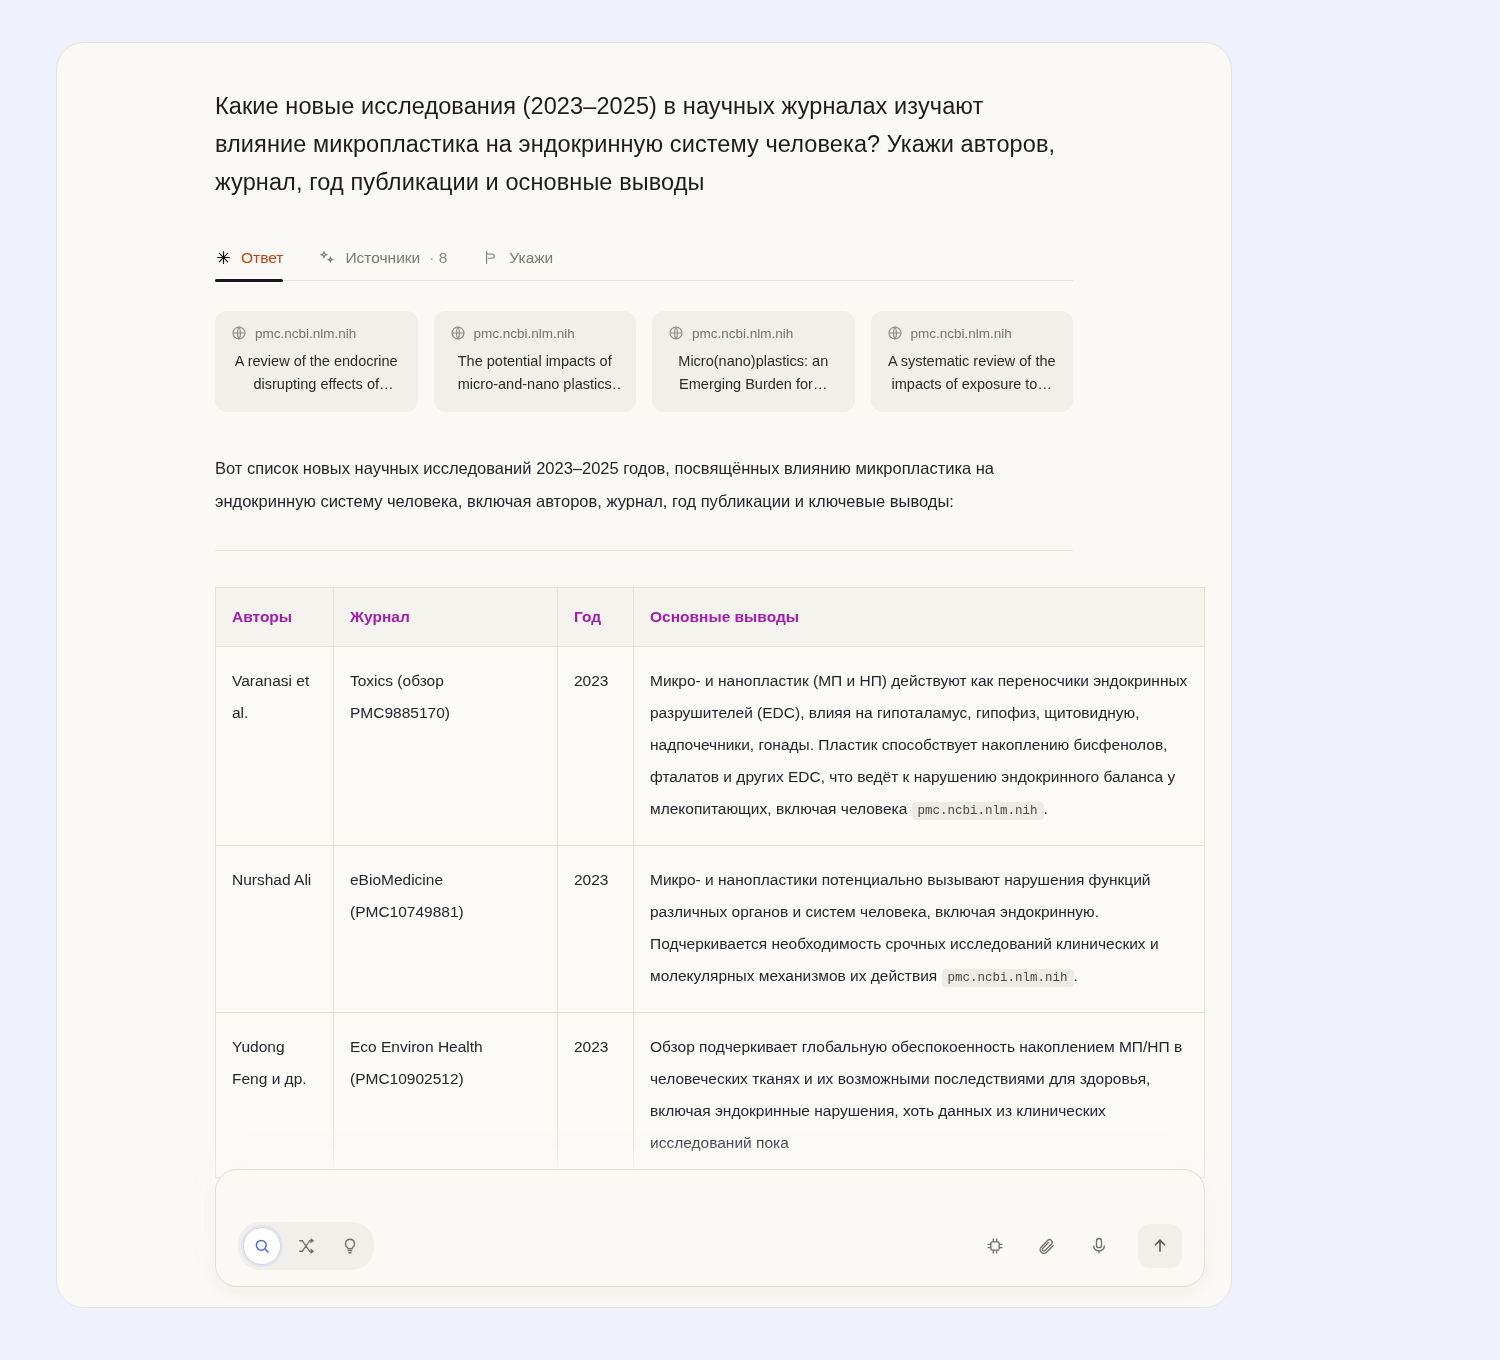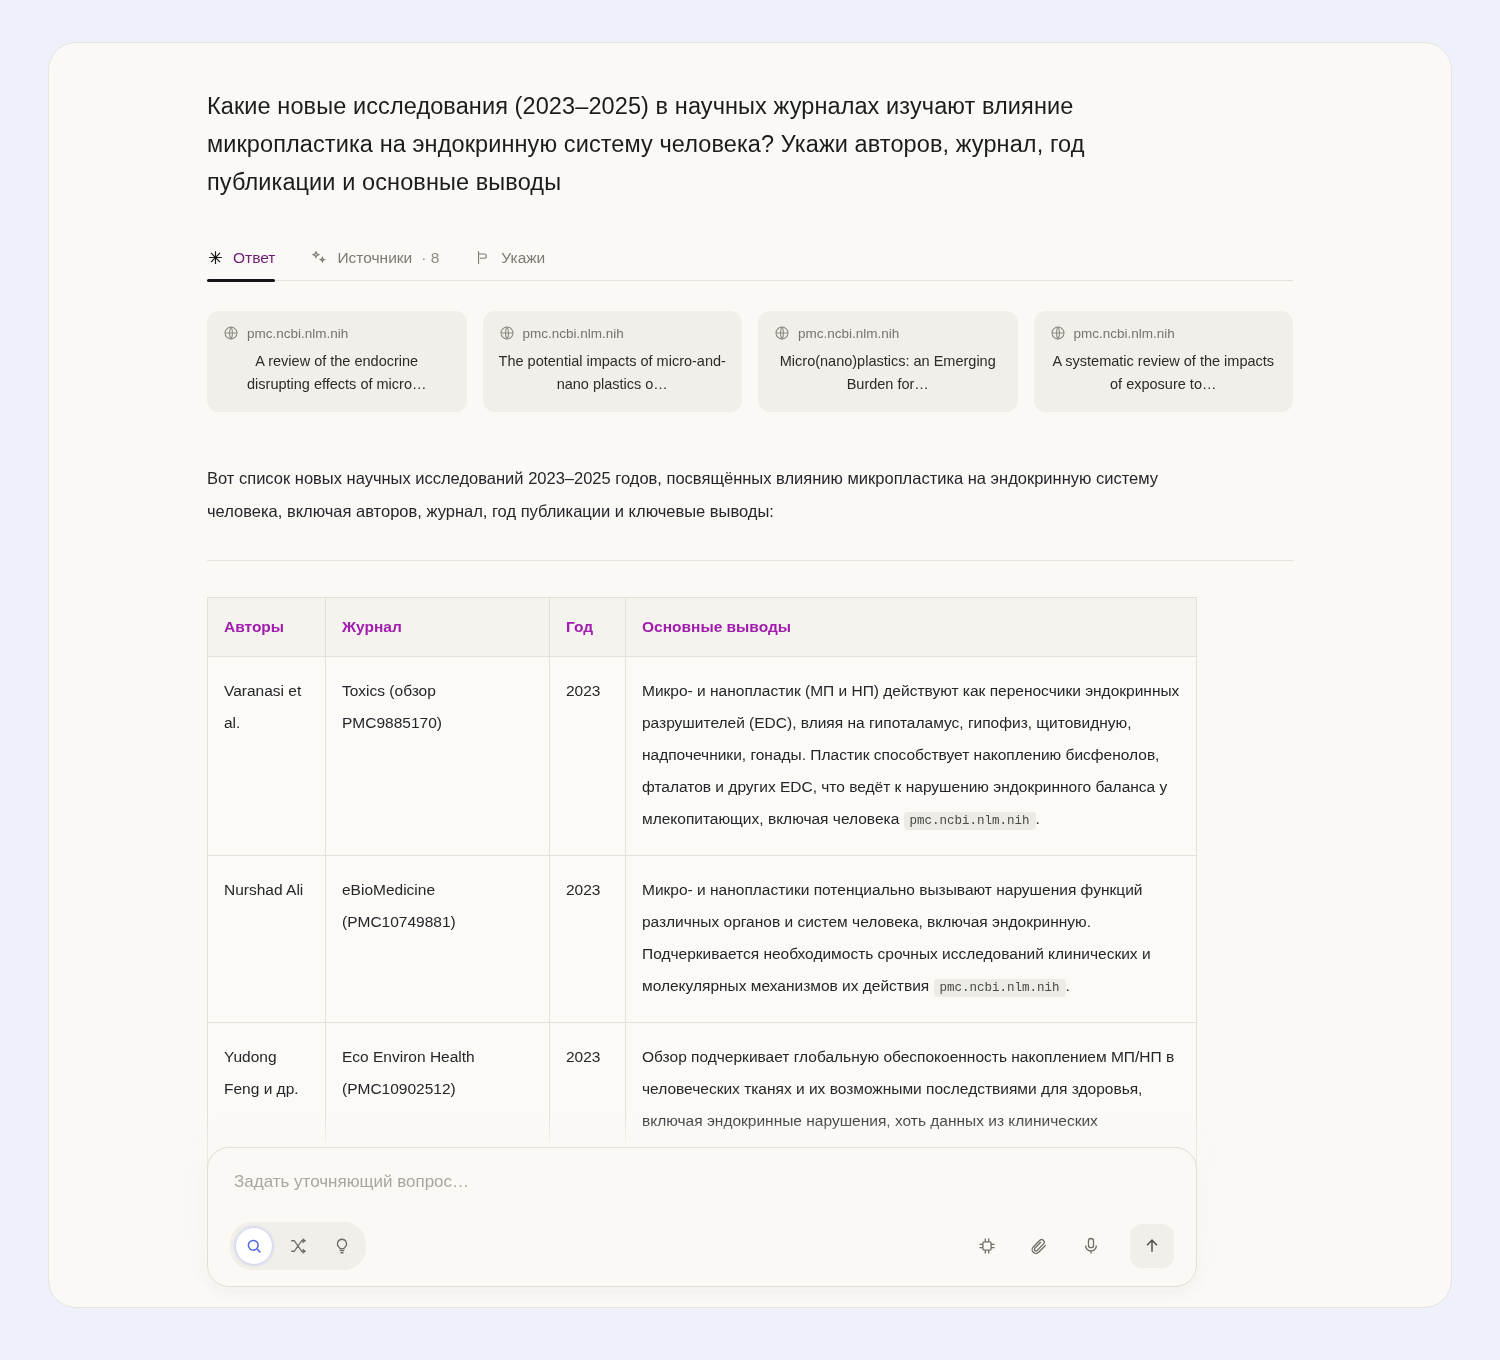--- a/index.html
+++ b/index.html
@@ -13,23 +13,23 @@
   }
   .page {
     position: relative;
     width: 1500px;
     height: 1360px;
     background: #eef1fb;
     overflow: hidden;
   }
   .card {
     position: absolute;
-    left: 48px;
+    left: 56px;
     top: 42px;
-    width: 1404px;
+    width: 1176px;
     height: 1266px;
     background: #faf9f6;
     border-radius: 28px;
     border: 1px solid #e6e4dd;
     overflow: hidden;
   }
   .inner {
     position: absolute;
     left: 0;
     top: 0;
@@ -64,21 +64,21 @@
     align-items: center;
     gap: 9px;
     font-size: 15.5px;
     color: #7b7a74;
     height: 46px;
     position: relative;
     cursor: pointer;
     user-select: none;
   }
   .tab.active {
-    color: #701a75;
+    color: #c2410c;
     justify-content: center;
   }
   .tab.active::after {
     content: "";
     position: absolute;
     left: 0; right: 0; bottom: -1px;
     height: 2.5px;
     background: #16161a;
     border-radius: 2px;
   }
@@ -119,21 +119,21 @@
     font-size: 14.5px;
     line-height: 23px;
     color: #2b2b28;
     display: -webkit-box;
     -webkit-line-clamp: 2;
     -webkit-box-orient: vertical;
     overflow: hidden;
     text-align: center;
   }
   .intro {
-    margin-top: 50px;
+    margin-top: 40px;
     font-size: 16.5px;
     line-height: 33px;
     color: #26262a;
     max-width: 990px;
   }
   .divider {
     margin-top: 32px;
     height: 1px;
     background: #e7e4dc;
   }
@@ -394,21 +394,20 @@
               <td>Обзор подчеркивает глобальную обеспокоенность накоплением МП/НП в человеческих тканях и их возможными последствиями для здоровья, включая эндокринные нарушения, хоть данных из клинических исследований пока</td>
             </tr>
           </tbody>
         </table>
 
         <div style="height:120px"></div>
       </div>
     </div>
 
     <div class="composer">
-      <input class="composer-input" type="text" placeholder="Задать уточняющий вопрос…" style="">
       <div class="composer-row">
         <div class="tool-group">
           <button class="tool-btn selected">
             <span>
               <svg width="18" height="18" viewBox="0 0 24 24" fill="none" stroke="#4f6ae0" stroke-width="2">
                 <circle cx="11" cy="11" r="6.5"></circle>
                   <path d="M16 16l4.5 4.5"></path>
               </svg>
             </span>
           </button>

